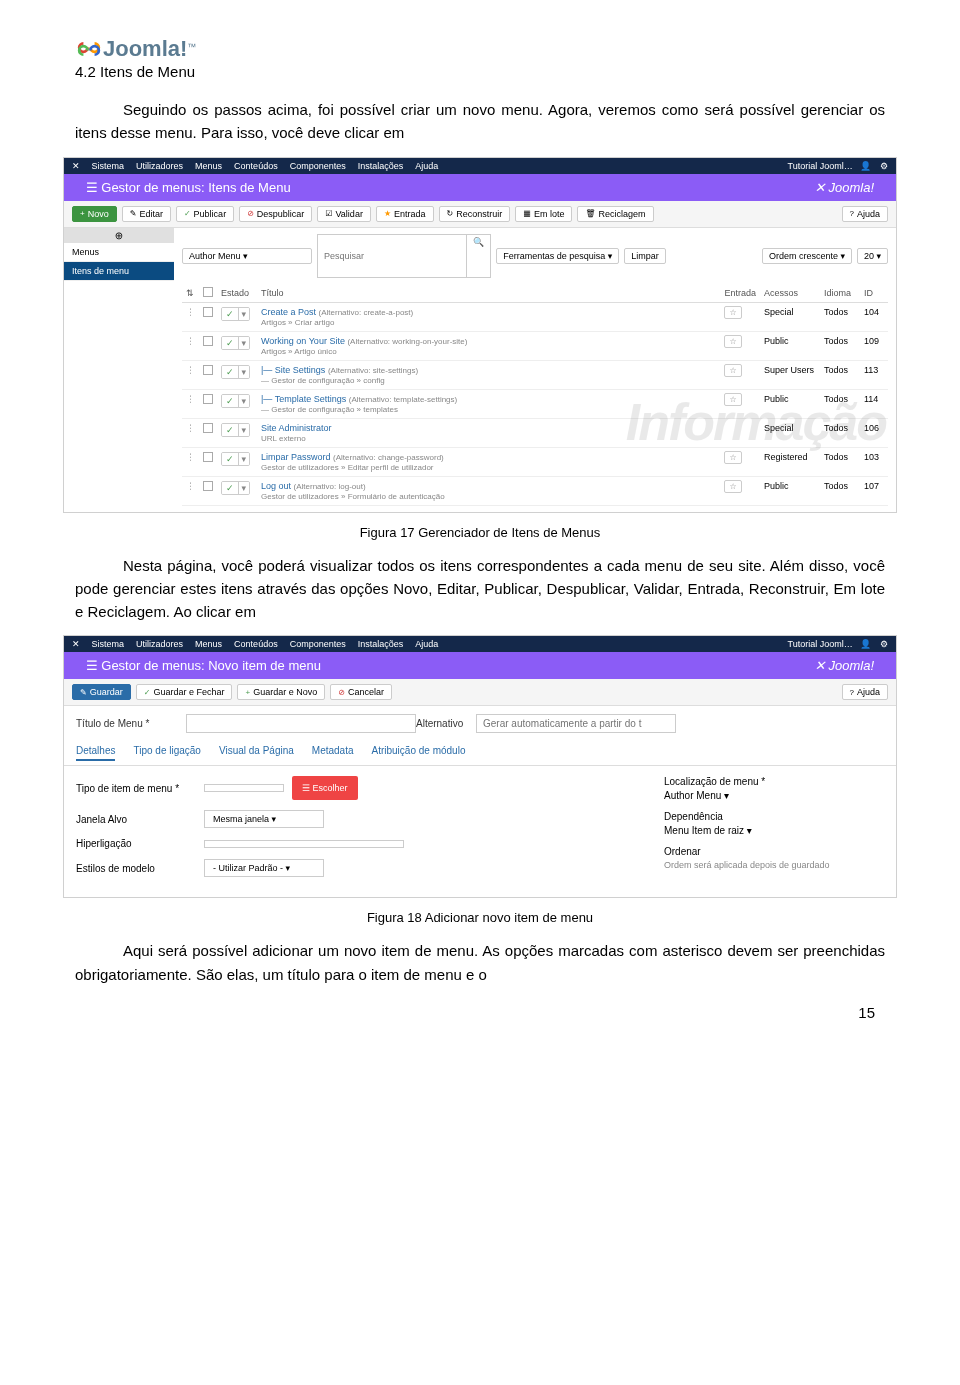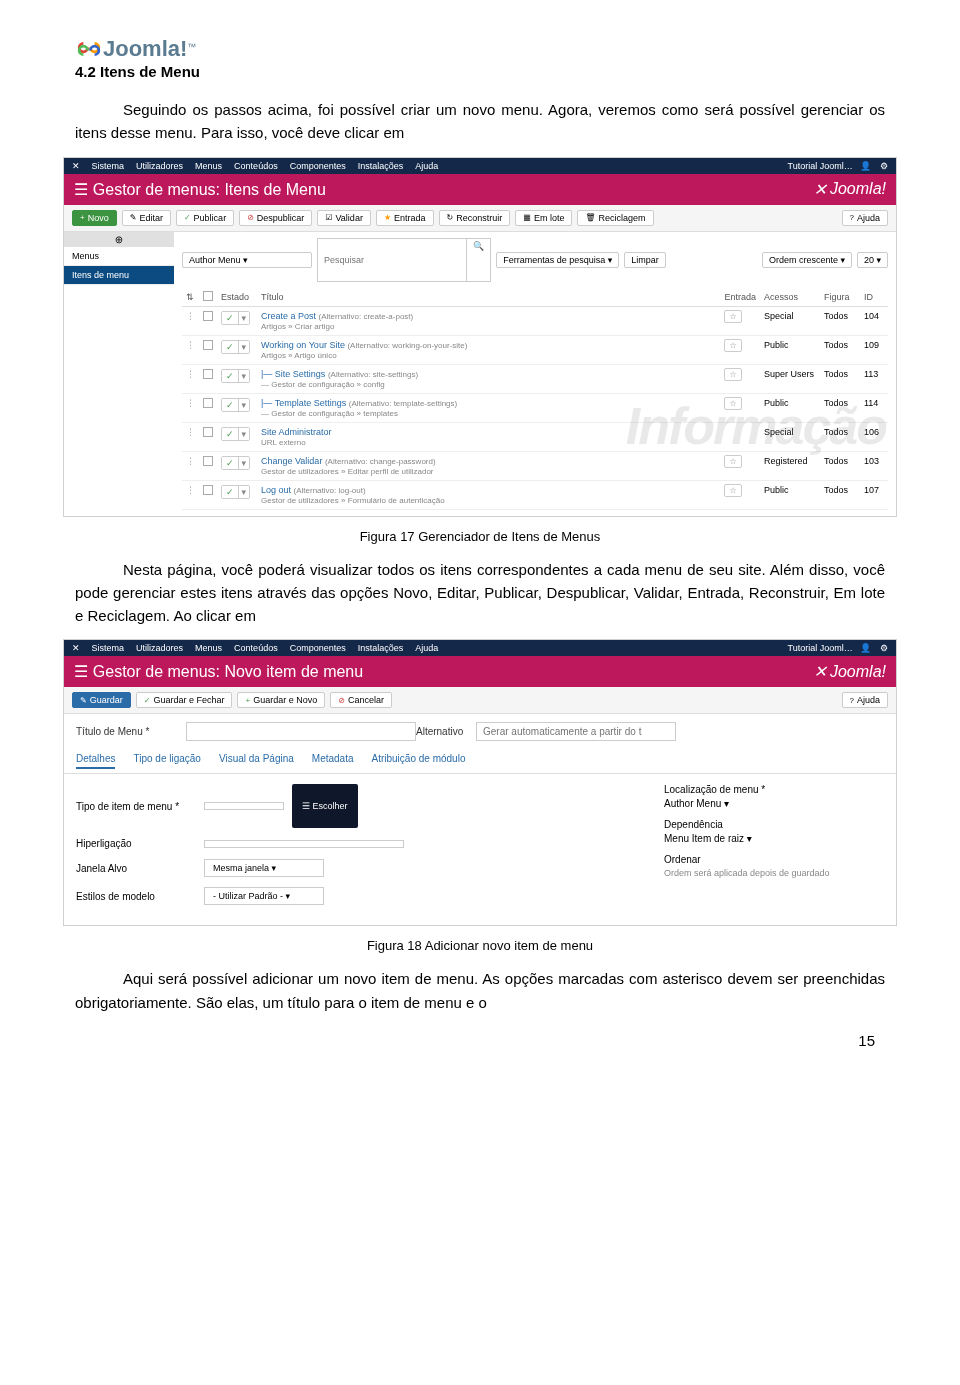--- a/index.html
+++ b/index.html
@@ -2,30 +2,30 @@
 <html><head>
 <meta charset="utf-8">
 <style>
 *{box-sizing:border-box;margin:0;padding:0}
 body{font-family:Arial,sans-serif;background:#fff;width:960px;margin:0 auto;color:#000}
 .page{padding:35px 75px 30px 75px}
 .logo-top{display:flex;align-items:center;gap:0;}
 .logo-top svg{width:28px;height:28px}
 .logo-top .j{font-size:22px;font-weight:bold;color:#5b7b91}
 .logo-top .tm{font-size:9px;color:#5b7b91;vertical-align:super}
-h3{font-size:15px;font-weight:bold;margin-bottom:18px}
+h3{font-size:15px;font-weight:normal;margin-bottom:18px}
 p.body{font-size:15px;line-height:1.55;text-align:justify;margin-bottom:4px}
 p.body.indent{text-indent:48px}
 .btn-blue{display:inline-block;background:#2a5a94;color:#fff;padding:6px 42px 6px 10px;font-size:13px;vertical-align:middle}
 .btn-green{display:inline-block;background:#3c9440;color:#fff;padding:6px 24px;font-size:13px;border-radius:3px;vertical-align:middle}
 .btn-green .plus{margin-right:6px}
 .screenshot{margin:12px -12px;border:1px solid #d0d0d0;font-size:9px;background:#fff;position:relative}
 .adminbar{background:#14284a;color:#fff;display:flex;align-items:center;padding:3px 8px;font-size:9px;gap:12px}
 .adminbar .right{margin-left:auto;display:flex;gap:8px;align-items:center}
-.titlebar{background:#be185d;color:#fff;padding:6px 10px;display:flex;align-items:center;justify-content:space-between;font-size:16px}
+.titlebar{background:#8b5cf6;color:#fff;padding:6px 22px;display:flex;align-items:center;justify-content:space-between;font-size:13px}
 .joomla-small{display:inline-flex;align-items:center;gap:3px;font-style:italic;color:#fff}
 .toolbar{background:#f5f5f5;border-bottom:1px solid #ddd;padding:5px 8px;display:flex;gap:5px;align-items:center}
 .tbtn{background:#fff;border:1px solid #ccc;padding:2px 7px;border-radius:2px;font-size:9px;display:inline-flex;align-items:center;gap:3px}
 .tbtn.green{background:#3c9440;color:#fff;border-color:#3c9440}
 .tbtn.blue-b{background:#2a6ca8;color:#fff;border-color:#2a6ca8}
 .tbtn .ico{font-size:8px}
 .tbtn.help{margin-left:auto}
 .content-split{display:flex}
 .sidebar-menu{width:110px;font-size:9px}
 .sidebar-menu .item{padding:4px 8px;border-bottom:1px solid #eee}
@@ -55,21 +55,21 @@
 .formrow .lbl{font-size:10px;color:#333;width:110px}
 .formrow .input{border:1px solid #ccc;padding:3px 6px;font-size:10px}
 .tabs{display:flex;gap:18px;padding:4px 12px;border-bottom:1px solid #ddd;font-size:10px}
 .tabs .tab.active{color:#2a6ca8;border-bottom:2px solid #2a6ca8;padding-bottom:3px}
 .tabs .tab{color:#2a6ca8}
 .form-split{display:flex;padding:10px 12px;gap:30px}
 .fcol{flex:1}
 .fline{display:flex;align-items:center;margin-bottom:10px;gap:8px}
 .fline .lbl{width:120px;font-size:10px}
 .fline .ctrl{border:1px solid #ccc;padding:3px 8px;font-size:9px;min-width:120px;background:#fff}
-.btn-escolher{background:#0f172a;color:#fff;padding:17px 10px;font-size:9px;border-radius:2px}
+.btn-escolher{background:#ef4444;color:#fff;padding:7px 10px;font-size:9px;border-radius:2px}
 .rightcol{width:220px;font-size:10px}
 .rightcol .grp{margin-bottom:10px}
 .rightcol .grplbl{margin-bottom:3px}
 .pagenum{text-align:right;font-size:15px;margin-top:18px;padding-right:10px}
 </style>
 </head>
 <body>
 
 <div class="page">
  <div class="logo-top">
@@ -171,21 +171,21 @@
     </div>
     <table class="items">
      <thead>
               <tr>
       <th style="width:14px">⇅</th>
       <th style="width:14px"><span class="chk"></span></th>
       <th style="width:40px">Estado</th>
       <th>Título</th>
       <th style="width:38px">Entrada</th>
       <th style="width:60px">Acessos</th>
-      <th style="width:40px">Figura</th>
+      <th style="width:40px">Idioma</th>
       <th style="width:28px">ID</th>
      </tr>
             </thead>
      <tbody id="rows17">
               <tr>
                 <td class="drag">⋮</td>
                 <td><span class="chk"></span></td>
                 <td><span class="state-pub">
                     <span class="tick">✓</span>
                     <span class="caret">▾</span>
@@ -248,21 +248,21 @@
                 <td>Todos</td>
                 <td>106</td>
               </tr>
               <tr>
                 <td class="drag">⋮</td>
                 <td><span class="chk"></span></td>
                 <td><span class="state-pub">
                     <span class="tick">✓</span>
                     <span class="caret">▾</span>
                   </span></td>
-                <td><span class="title-link">Change Validar</span> <span class="subline">(Alternativo: change-password)</span><br><span class="subline">Gestor de utilizadores » Editar perfil de utilizador</span></td>
+                <td><span class="title-link">Limpar Password</span> <span class="subline">(Alternativo: change-password)</span><br><span class="subline">Gestor de utilizadores » Editar perfil de utilizador</span></td>
                 <td><span class="star">☆</span></td>
                 <td>Registered</td>
                 <td>Todos</td>
                 <td>103</td>
               </tr>
               <tr>
                 <td class="drag">⋮</td>
                 <td><span class="chk"></span></td>
                 <td><span class="state-pub">
                     <span class="tick">✓</span>
@@ -340,26 +340,26 @@
    <span class="tab">Atribuição de módulo</span>
   </div>
   <div class="form-split">
    <div class="fcol">
     <div class="fline">
             <span class="lbl">Tipo de item de menu *</span>
             <span class="ctrl" style="min-width:80px"></span>
             <span class="btn-escolher">☰ <span>Escolher</span></span>
           </div>
     <div class="fline">
+            <span class="lbl">Janela Alvo</span>
+            <span class="ctrl"><span>Mesma janela</span> ▾</span>
+          </div>
+    <div class="fline">
             <span class="lbl">Hiperligação</span>
             <span class="ctrl" style="min-width:200px"></span>
-          </div>
-    <div class="fline">
-            <span class="lbl">Janela Alvo</span>
-            <span class="ctrl"><span>Mesma janela</span> ▾</span>
           </div>
     <div class="fline">
             <span class="lbl">Estilos de modelo</span>
             <span class="ctrl"><span>- Utilizar Padrão -</span> ▾</span>
           </div>
    </div>
    <div class="rightcol">
     <div class="grp">
             <div class="grplbl">Localização de menu *</div>
             <div class="ctrl"><span>Author Menu</span> ▾</div>

